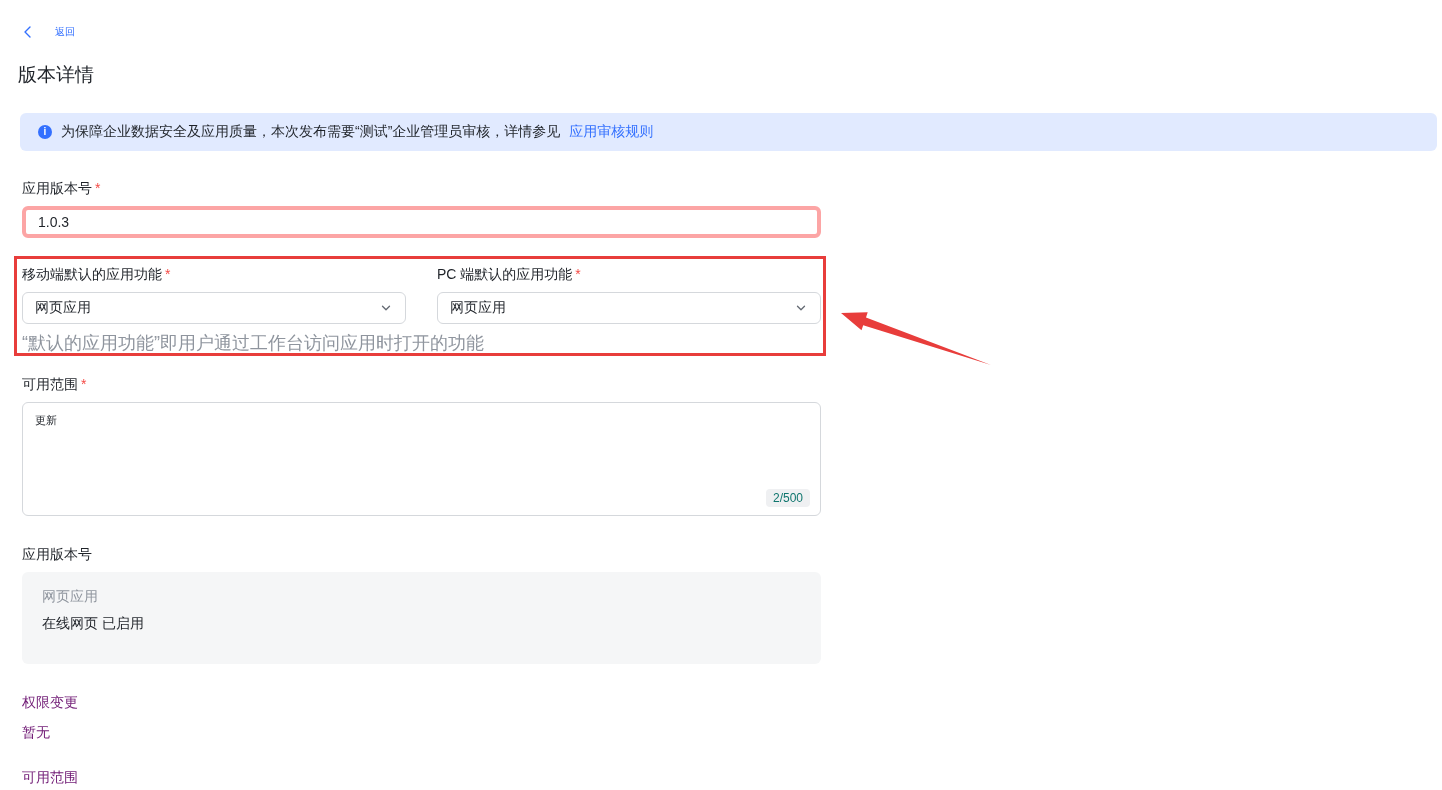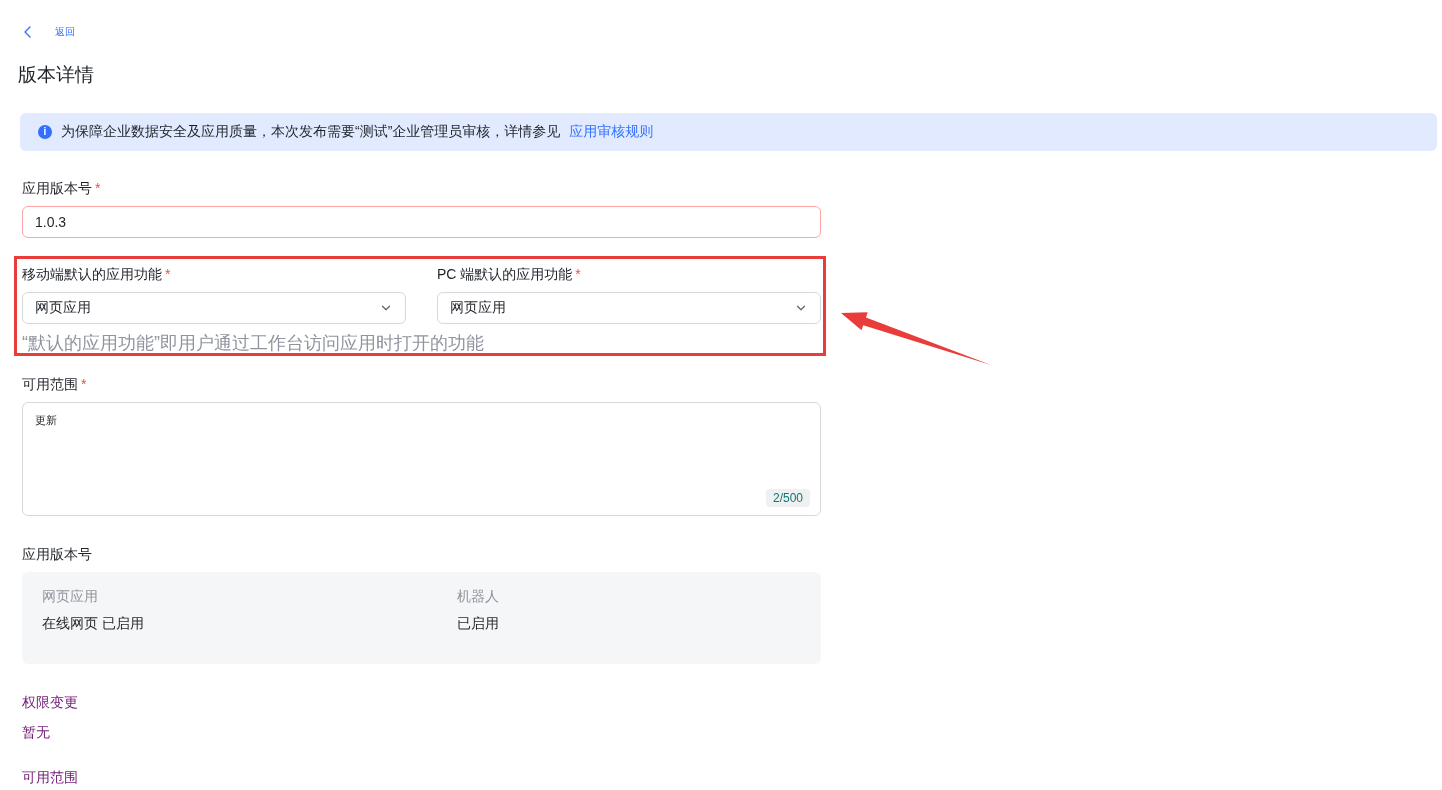--- a/index.html
+++ b/index.html
@@ -43,21 +43,21 @@
   }
   .banner a, .link { color: #3370ff; text-decoration: none; cursor: pointer; }
 
   
   .field-label { font-size: 14px; color: #1f2329; text-align: center; }
   .req { color: #f54a45; margin-left: 3px; }
 
   
   .text-input {
     left: 22px; top: 206px; width: 799px; height: 32px;
-    border: 1px solid #fca5a5; border-radius: 6px;
+    border: 4px solid #fca5a5; border-radius: 6px;
     padding: 0 12px; font-size: 14px; color: #1f2329;
     font-family: "Liberation Sans", "DejaVu Sans", sans-serif;
     outline: none; background: #fff;
   }
 
   
   .red-box {
     left: 14px; top: 256px; width: 812px; height: 100px;
     border: 3px solid #e83d3b; pointer-events: none;
   }
@@ -171,22 +171,18 @@
   <textarea style="">更新</textarea>
   <span class="counter">2/500</span>
 </div>
 
 <div class="abs section-title" style="left:22px; top:546px;">应用版本号</div>
 <div class="abs cap-box">
   <div class="cap-col">
     <span class="cap-name">网页应用</span>
     <span class="cap-status">在线网页 已启用</span>
   </div>
-  <div class="cap-col">
-    <span class="cap-name">机器人</span>
-    <span class="cap-status">已启用</span>
-  </div>
 </div>
 
 <div class="abs plain-text" style="left:22px; top:694px;">权限变更</div>
 <div class="abs plain-text" style="left:22px; top:724px;">暂无</div>
 
 <div class="abs plain-text" style="left:22px; top:769px;">可用范围</div>
 
 </body></html>

